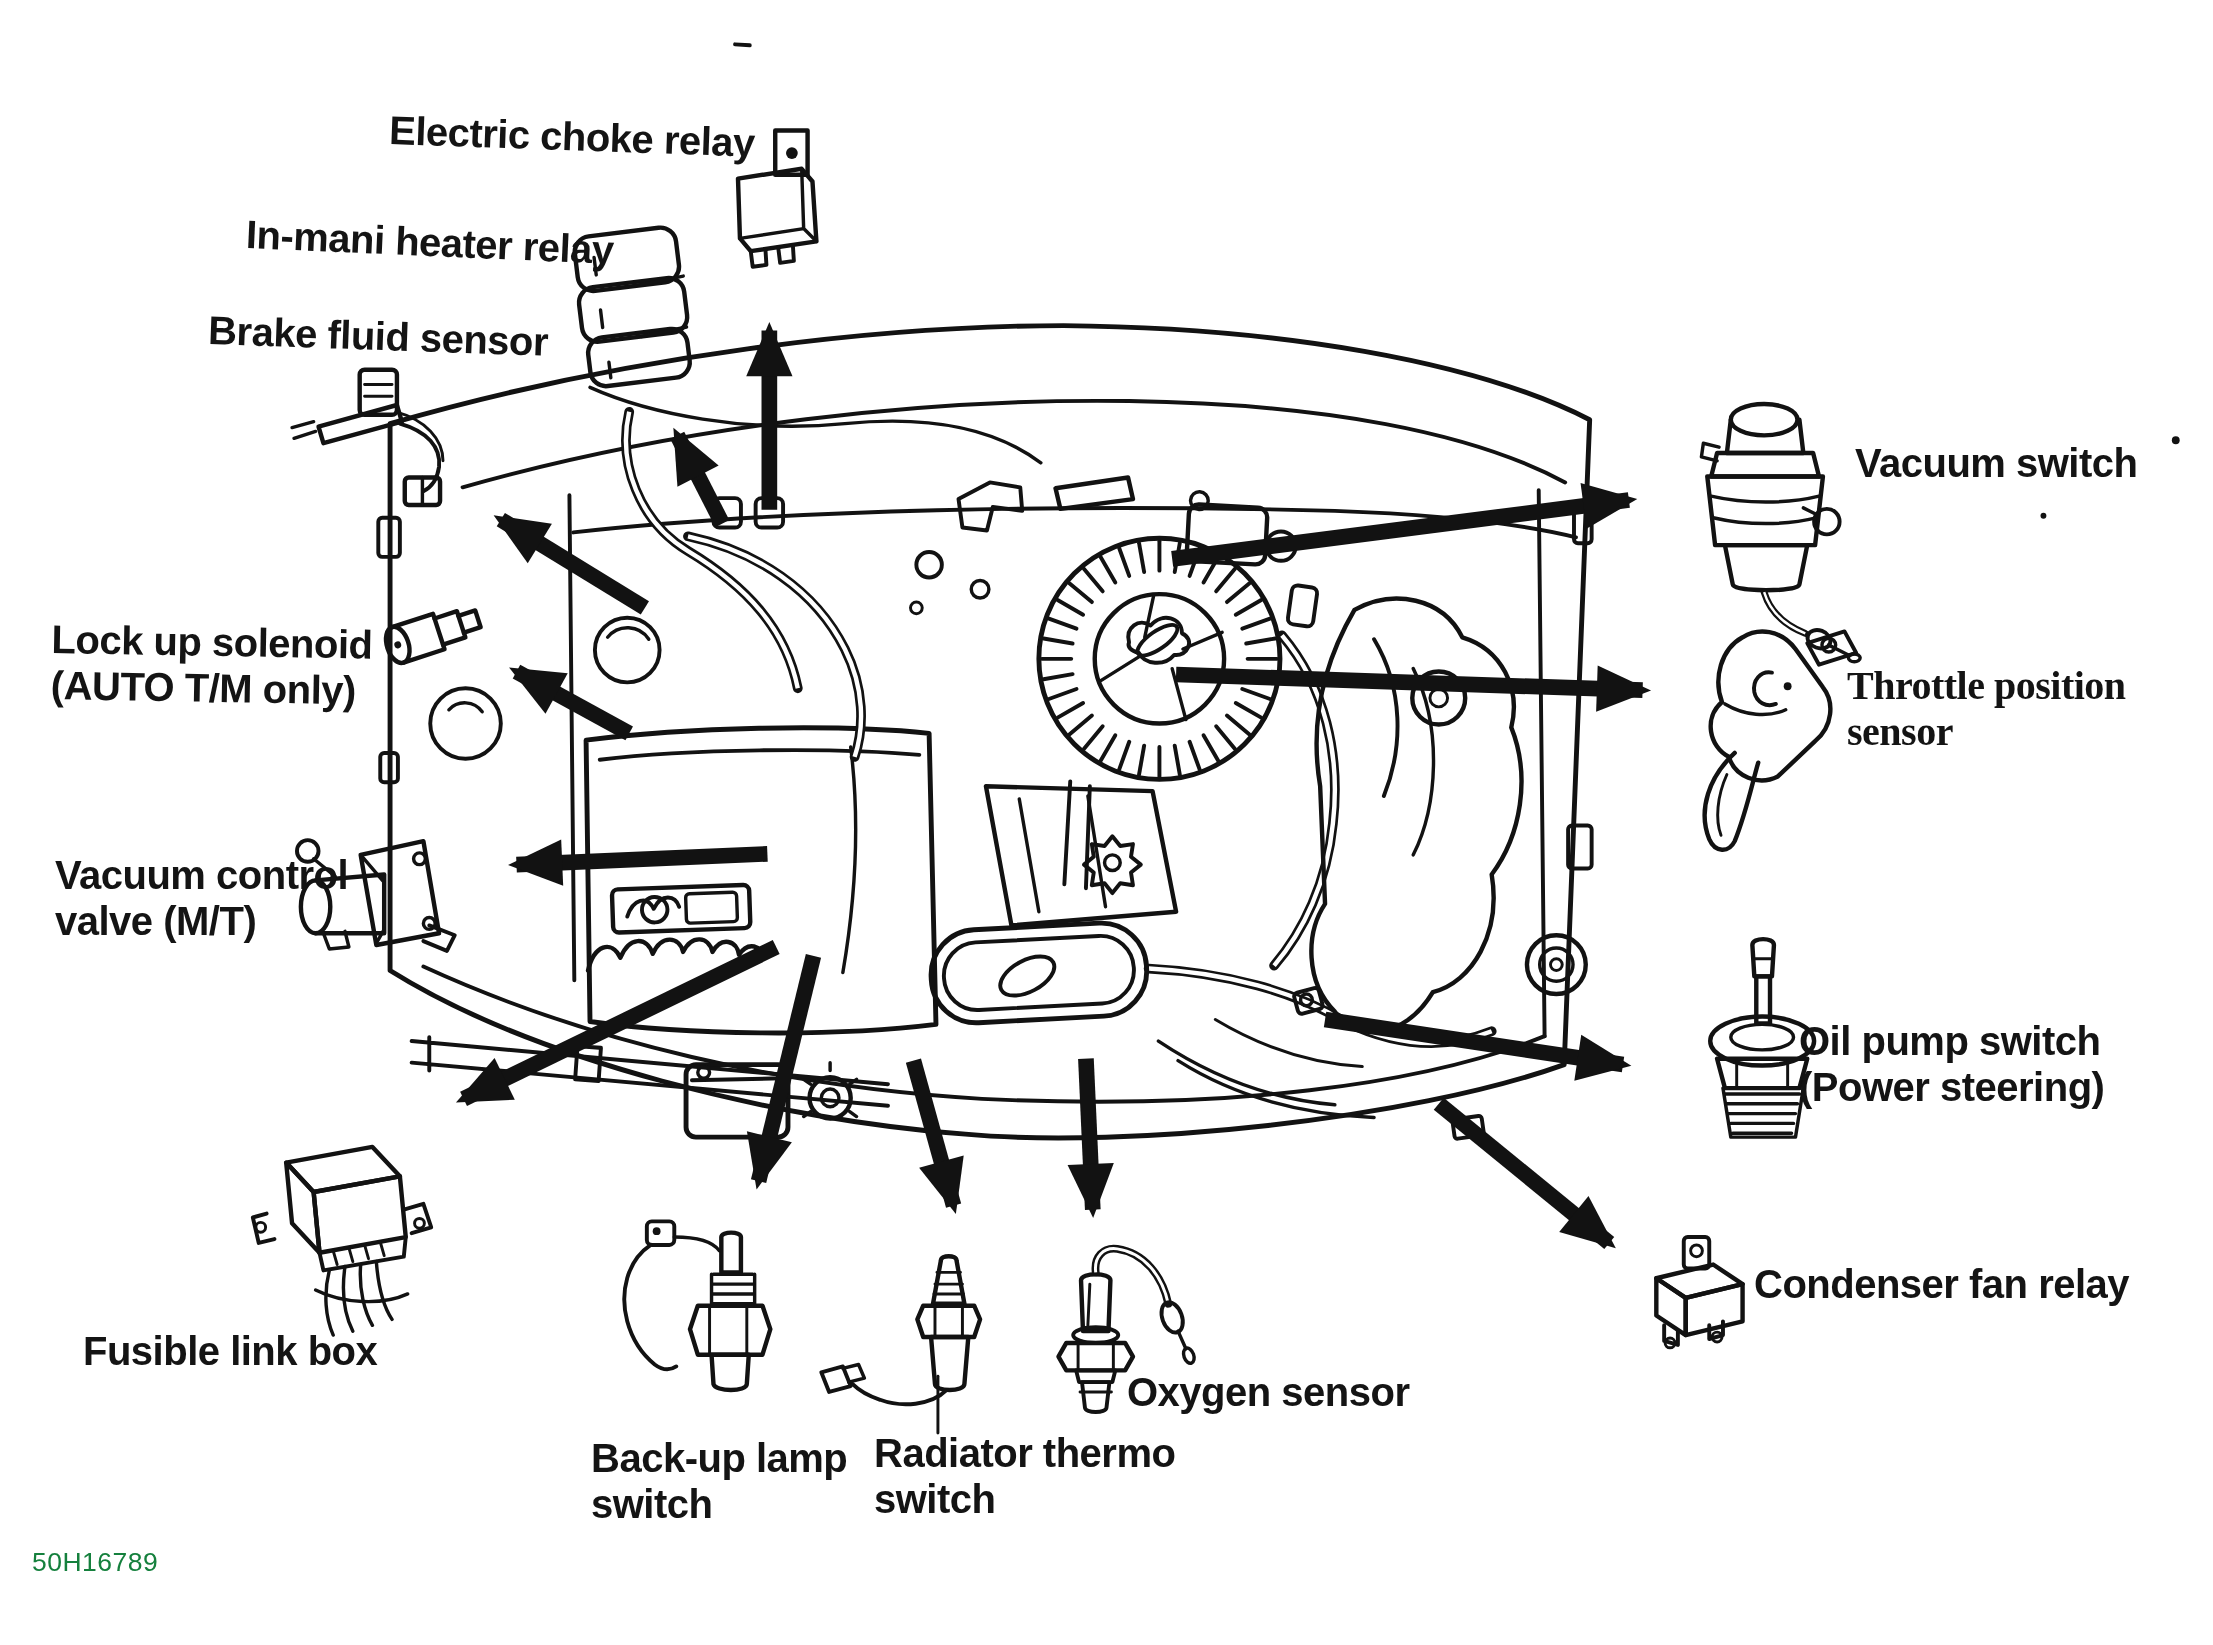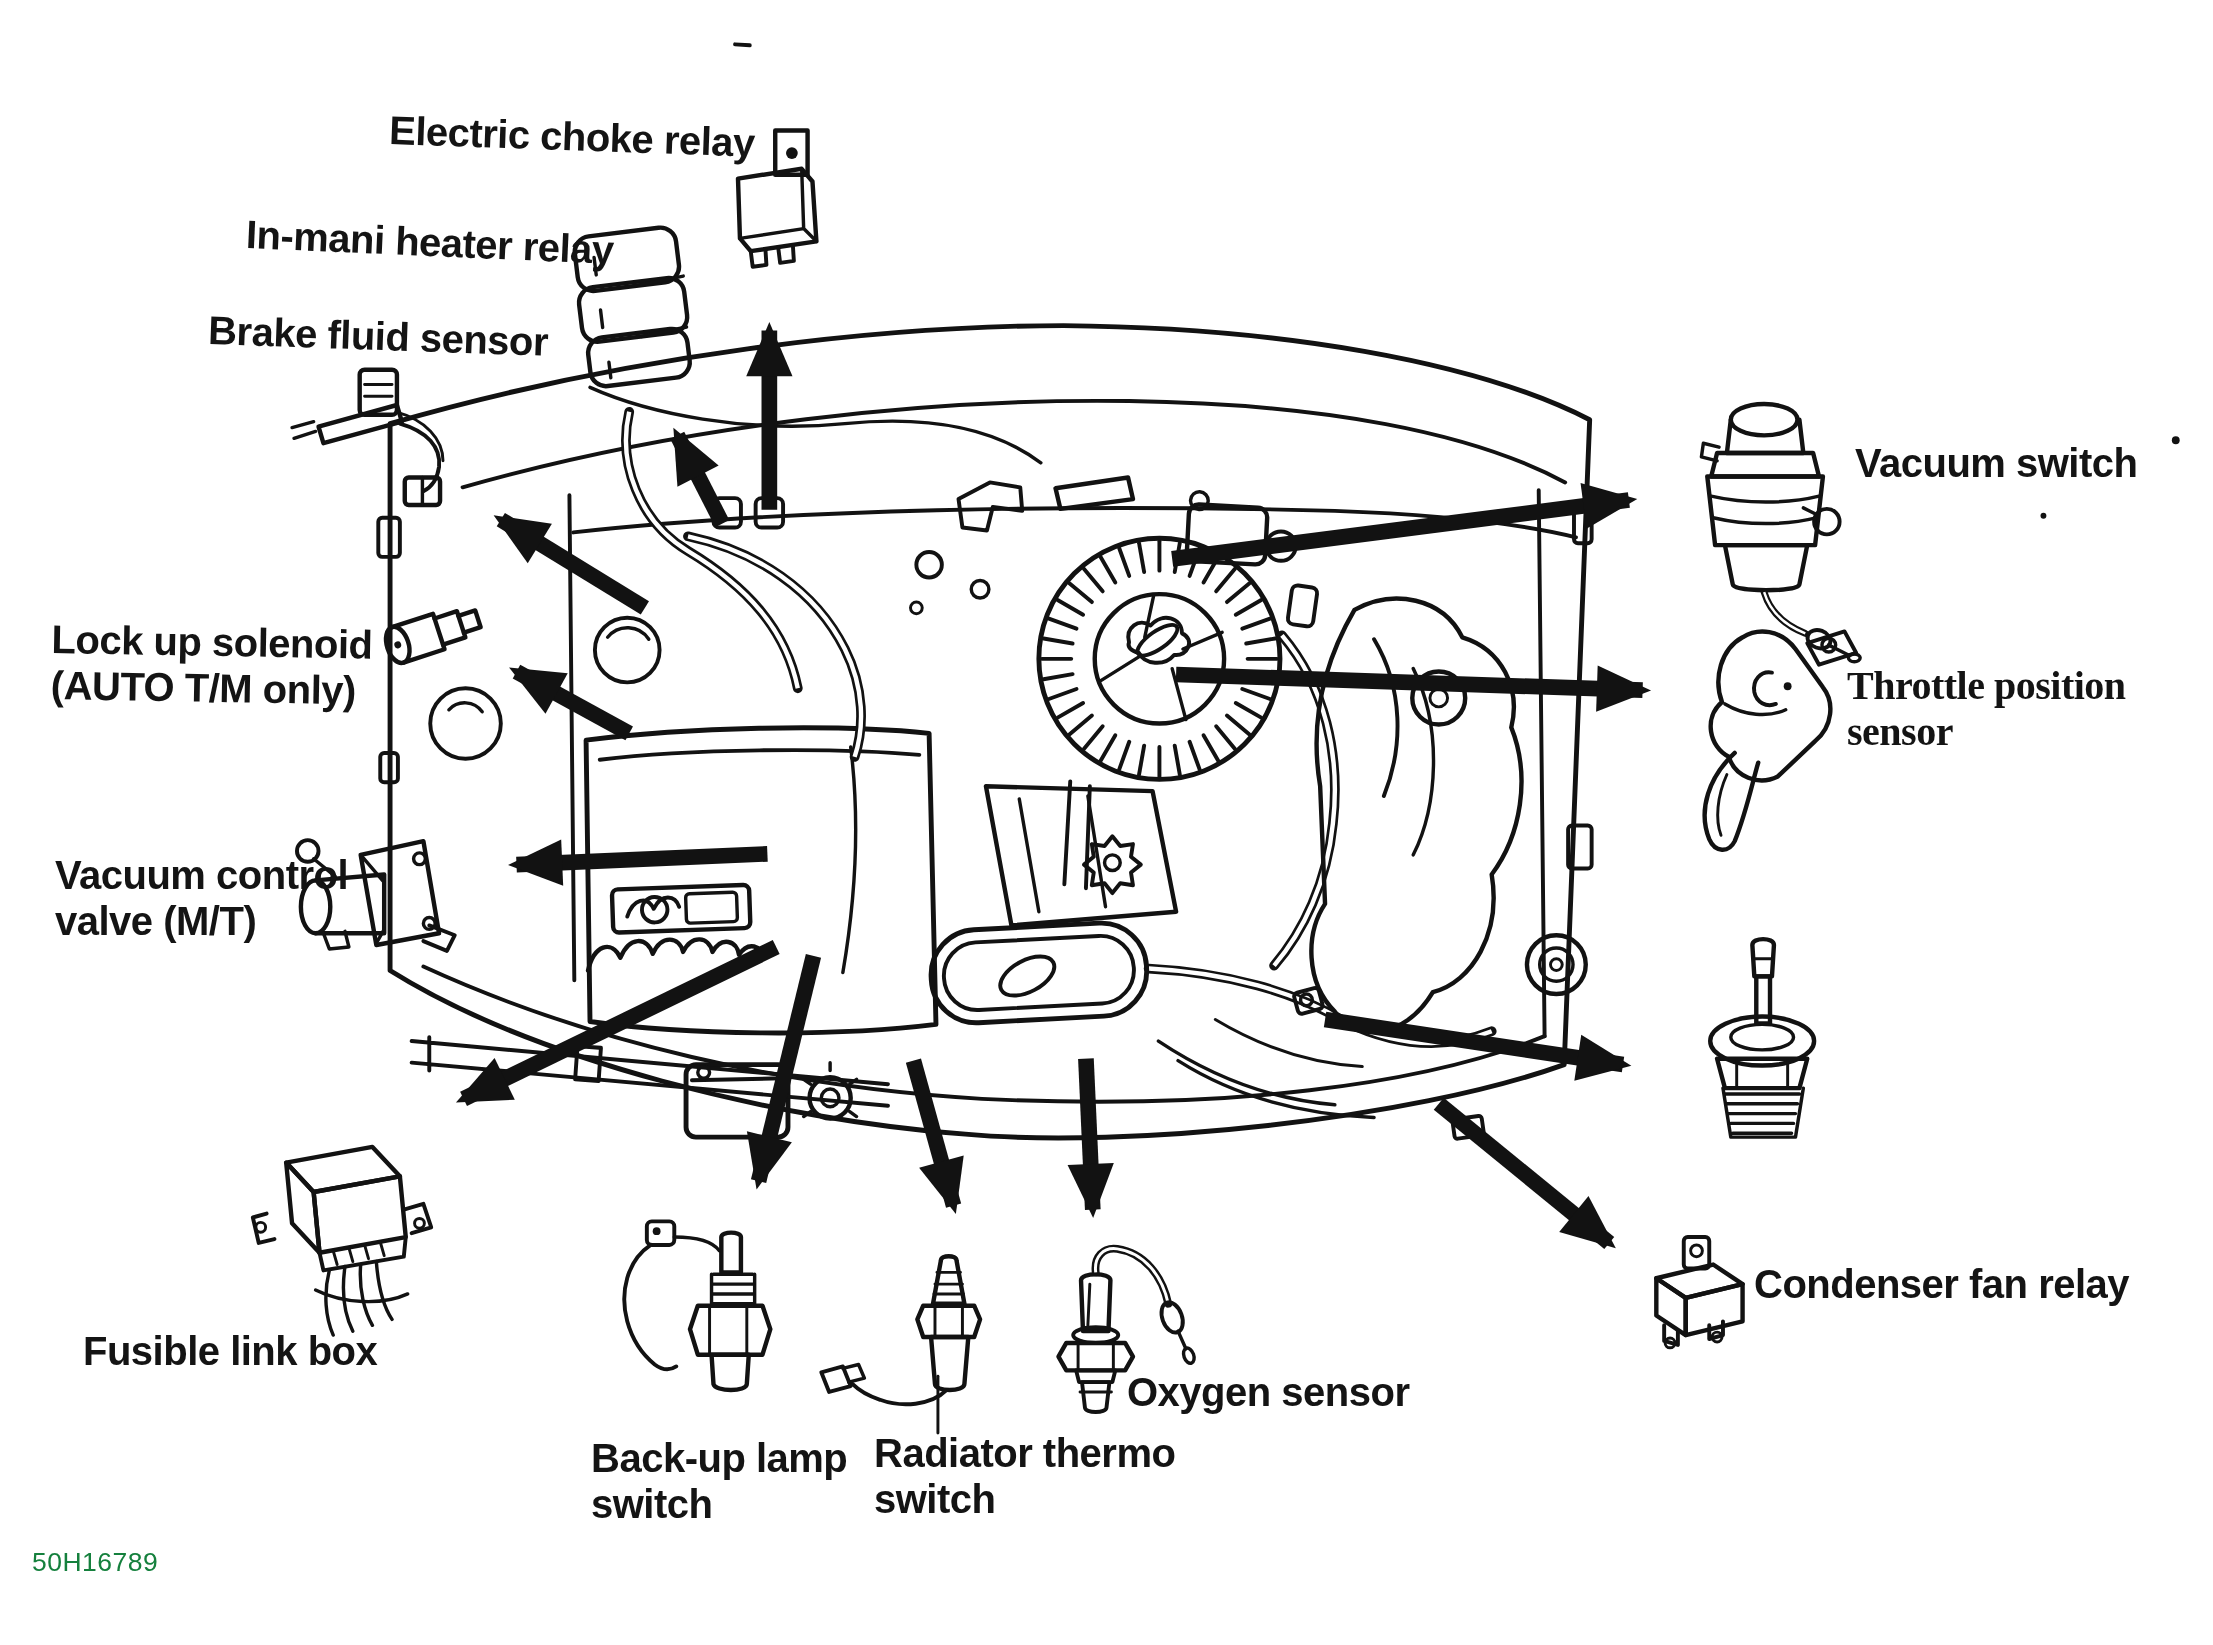--- a/index.html
+++ b/index.html
@@ -400,19 +400,23 @@
   <div class="lbl" id="lbl-oxygen">
     <span>Oxygen sensor</span>
   </div>
   <div class="lbl" id="lbl-vacuum">
     <span>Vacuum switch</span>
   </div>
   <div class="lbl" id="lbl-throttle">
     <span>Throttle position</span>
     <span>sensor</span>
   </div>
+  <div class="lbl" id="lbl-oil-pump">
+    <span>Oil pump switch</span>
+    <span>(Power steering)</span>
+  </div>
   <div class="lbl" id="lbl-condenser">
     <span>Condenser fan relay</span>
   </div>
 
   <div id="figure-code">50H16789</div>
 </div>
 
 
 </body></html>

